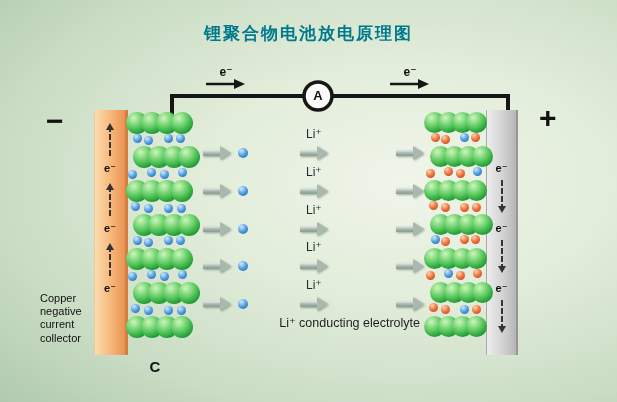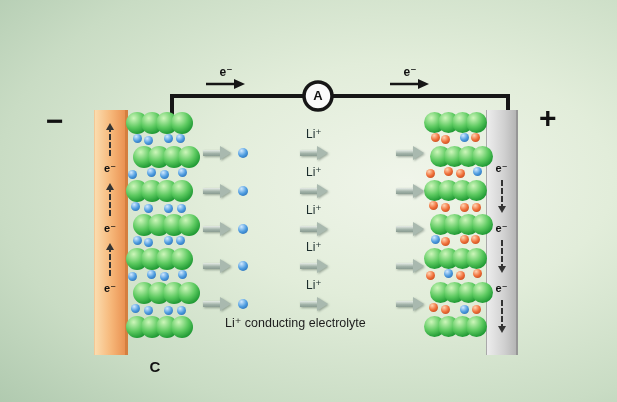--- a/index.html
+++ b/index.html
@@ -73,36 +73,37 @@
     background: linear-gradient(to bottom,#e6ece6,#a0b1a7 60%,#8a9c92);
   }
   .arrow .head {
     position:absolute; left:17px; top:0; width:0; height:0;
     border-top:7px solid transparent; border-bottom:7px solid transparent;
     border-left:11px solid #a9b9af;
   }
 
   .li-label { position:absolute; font-size:12px; color:#1c2d2d; }
   .caption {
-    position:absolute; left:225px; top:315px; width:195px; text-align:left;
+    position:absolute; left:225px; top:315px; width:195px; text-align:right;
     font-size:12.5px; color:#1d1d1d;
   }
   .formula { position:absolute; font-weight:bold; font-size:15px; color:#111; text-align:center; }
   .formula sub { font-size:10px; }
   .formula.left-f { left:120px; top:358px; width:70px; }
   .formula.right-f { left:394px; top:356px; width:100px; }
   .side-label { position:absolute; font-size:11px; color:#111; line-height:1.2; }
   .side-label.left-s { left:40px; top:292px; width:64px; }
   .side-label.right-s { left:527px; top:288px; width:80px; }
 </style>
 </head>
 <body>
 
 <div class="canvas">
 
+  <div class="title">锂聚合物电池放电原理图</div>
 
   <svg class="circuit" width="617" height="402" viewBox="0 0 617 402">
     <path d="M172 118 V96 H303" stroke="#161616" stroke-width="4" fill="none"></path>
     <path d="M333 96 H508 V118" stroke="#161616" stroke-width="4" fill="none"></path>
     <circle cx="318" cy="96" r="14" fill="#fafafa" stroke="#161616" stroke-width="3.5"></circle>
     <line x1="206" y1="84" x2="236" y2="84" stroke="#161616" stroke-width="2.5"></line>
     <polygon points="245,84 234,79 234,89" fill="#161616"></polygon>
     <line x1="390" y1="84" x2="420" y2="84" stroke="#161616" stroke-width="2.5"></line>
     <polygon points="429,84 418,79 418,89" fill="#161616"></polygon>
   </svg>
@@ -237,20 +238,21 @@
       <div class="sphere green" style="left: 0px; top: 204px; width: 21px; height: 21px;"></div>
       <div class="sphere green" style="left: 14px; top: 204px; width: 21px; height: 21px;"></div>
       <div class="sphere green" style="left: 28px; top: 204px; width: 21px; height: 21px;"></div>
       <div class="sphere green" style="left: 42px; top: 204px; width: 21px; height: 21px;"></div>
     </div>
 
   <div class="caption">Li⁺ conducting electrolyte</div>
 
   <div class="formula left-f">C</div>
 
+  <div class="side-label left-s">Copper negative current collector</div>
 
 <div class="arrow" style="left: 203px; top: 146px;">
       <div class="shaft"></div>
       <div class="head"></div>
     </div>
     <div class="sphere blue" style="left: 238px; top: 148px; width: 10px; height: 10px;"></div>
     <div class="li-label" style="left: 306px; top: 127px;">Li⁺</div>
     <div class="arrow" style="left: 300px; top: 146px;">
       <div class="shaft"></div>
       <div class="head"></div>

